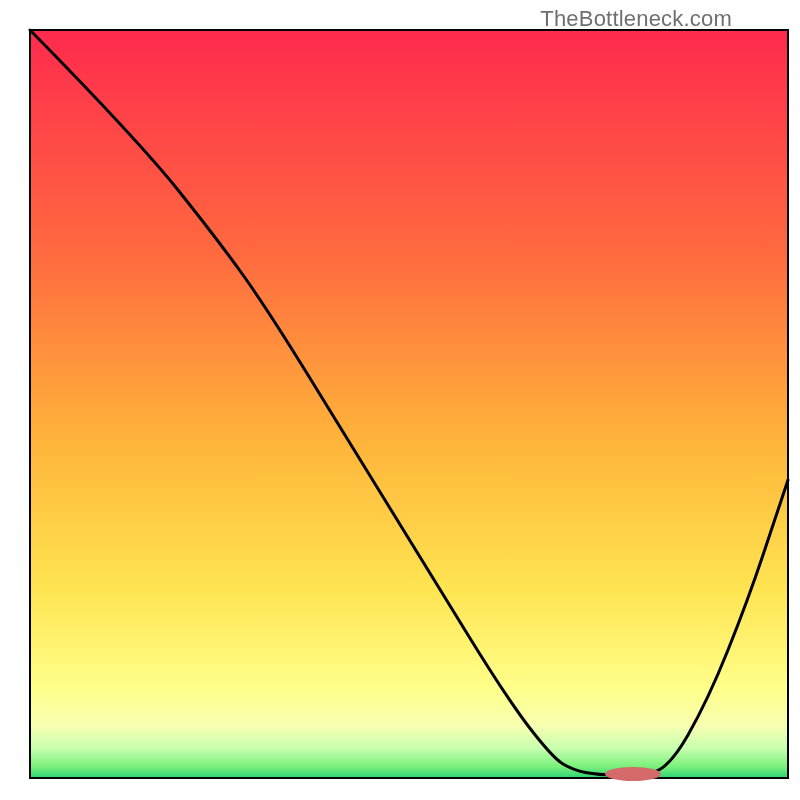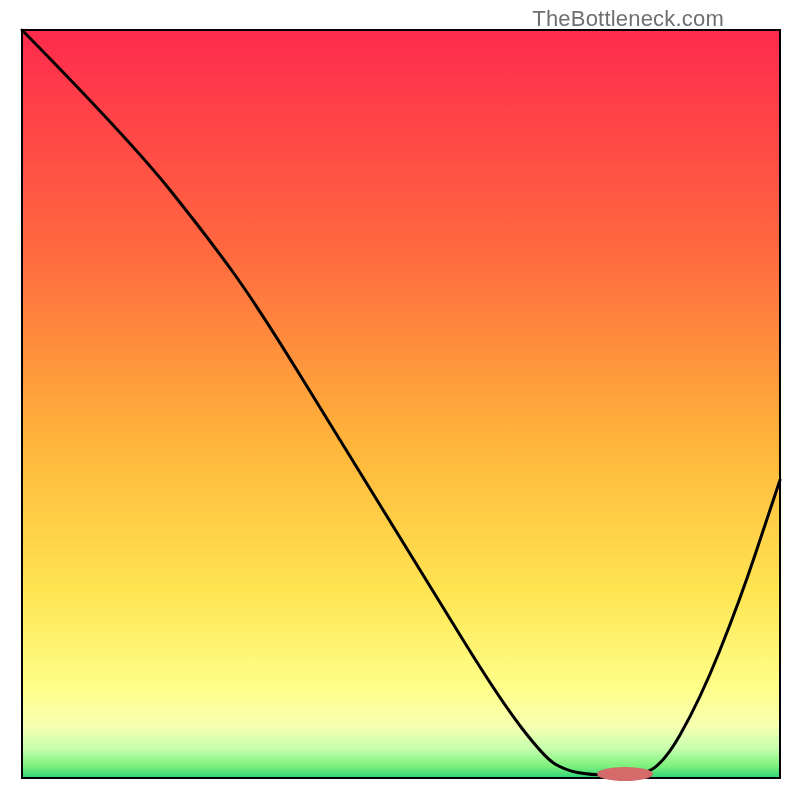--- a/index.html
+++ b/index.html
@@ -7,20 +7,21 @@
     padding: 0;
     width: 800px;
     height: 800px;
     background: #ffffff;
     font-family: Arial, Helvetica, sans-serif;
   }
   .chart-wrap {
     position: relative;
     width: 736px;
     height: 800px;
+    margin-left: 8px;
   }
   .watermark {
     position: absolute;
     top: 6px;
     right: 12px;
     font-size: 22px;
     color: #6f6f6f;
     font-weight: 500;
     letter-spacing: 0.2px;
     z-index: 10;

